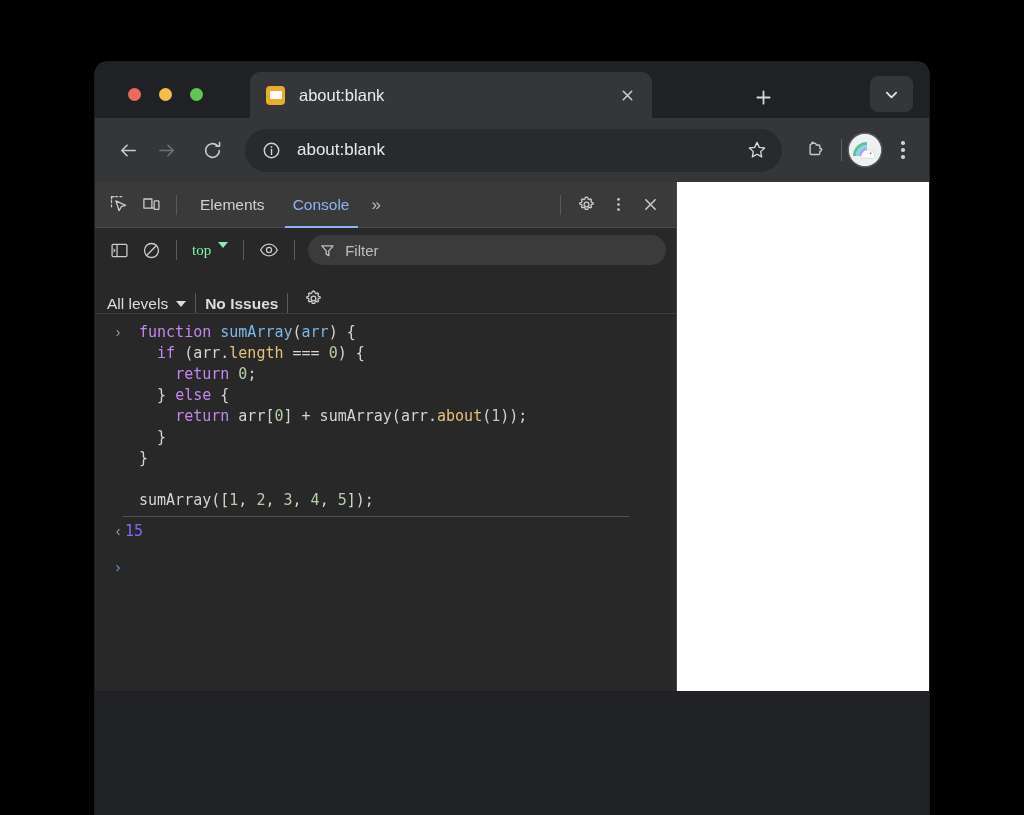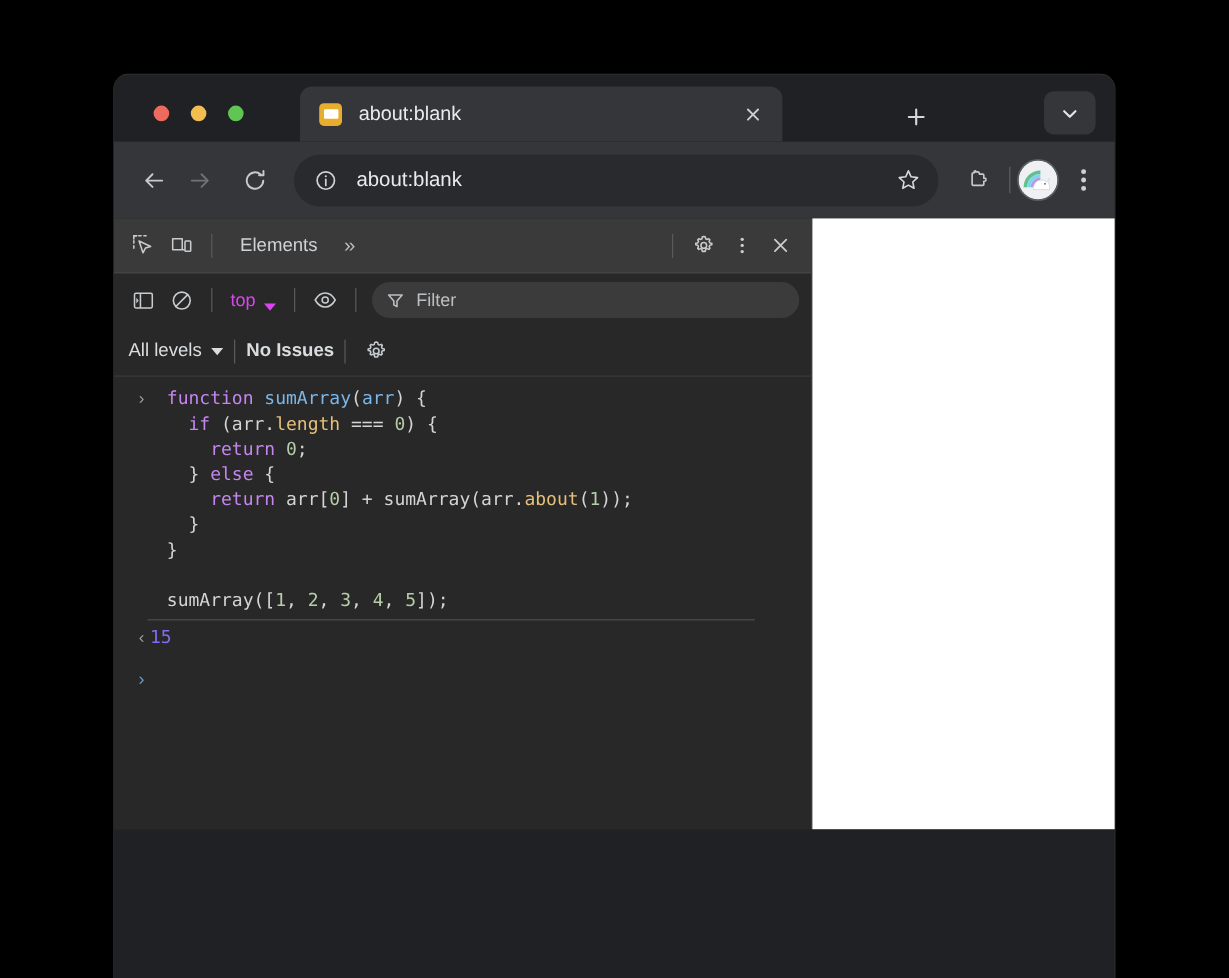--- a/index.html
+++ b/index.html
@@ -205,23 +205,23 @@
 
   
   .dt-filterbar {
     height: 44px;
     background: #282828;
     display: flex; align-items: center;
     padding: 0 10px 0 8px;
     flex: 0 0 auto;
   }
   .dt-ctx {
-    color: #d946ef; font-size: 15px;
-    display: flex; align-items: flex-end; gap: 7px;
-    padding: 0 6px; flex: 0 0 auto;
+    color: #86efac; font-size: 15px;
+    display: flex; align-items: flex-start; gap: 7px;
+    padding: 0 6px; flex: 0 0 auto; font-family: Liberation Serif, serif;
   }
   .caret-down {
     width: 0; height: 0;
     border-left: 5.5px solid transparent;
     border-right: 5.5px solid transparent;
     border-top: 6.5px solid currentColor;
     display: block;
   }
   .dt-filter-input {
     flex: 1;
@@ -233,21 +233,21 @@
     gap: 10px;
     margin-left: 4px;
     min-width: 0;
   }
   .dt-filter-ph { color: #bcbfc2; font-size: 15px; }
 
   
   .dt-levelbar {
     height: 42px;
     background: #282828;
-    display: flex; align-items: center;
+    display: flex; align-items: flex-end;
     padding: 0 10px 0 12px;
     border-bottom: 1px solid #3d3d3d;
     flex: 0 0 auto;
   }
   .dt-level-label {
     color: #dadde0; font-size: 15.5px;
     display:flex; align-items:center; gap: 8px; flex: 0 0 auto;
   }
   .dt-issues { color: #dadde0; font-size: 15.5px; flex: 0 0 auto; font-weight: bold; }
 
@@ -432,20 +432,23 @@
             <path d="M2 4.2 h8.4 v9.6 h-8.4 z M2 13.8 h10.6"></path>
             <rect x="12.8" y="6.2" width="5" height="9" rx="0.8"></rect>
           </svg>
         </div>
 
         <span class="dt-sep"></span>
 
         <div class="dt-tab">
           <span>Elements</span>
         </div>
+        <div class="dt-tab active">
+          <span>Console</span>
+        </div>
         <div class="dt-more">»</div>
 
         <span class="spacer"></span>
 
         <span class="dt-sep"></span>
 
         <div class="dt-iconbtn">
           <svg width="19" height="19" viewBox="0 0 20 20" fill="none" stroke="currentColor" stroke-width="1.35" stroke-linejoin="round">
             <path d="M10 2.2 l1.3 0.25 0.35 1.7 1.15 0.67 1.6 -0.65 0.92 0.92 -0.65 1.6 0.67 1.15 1.7 0.35 0 1.3 -1.7 0.35 -0.67 1.15 0.65 1.6 -0.92 0.92 -1.6 -0.65 -1.15 0.67 -0.35 1.7 -1.3 0 -1.3 0 -0.35 -1.7 -1.15 -0.67 -1.6 0.65 -0.92 -0.92 0.65 -1.6 -0.67 -1.15 -1.7 -0.35 0 -1.3 1.7 -0.35 0.67 -1.15 -0.65 -1.6 0.92 -0.92 1.6 0.65 1.15 -0.67 0.35 -1.7 z"></path>
             <circle cx="10" cy="10" r="2.5"></circle>

